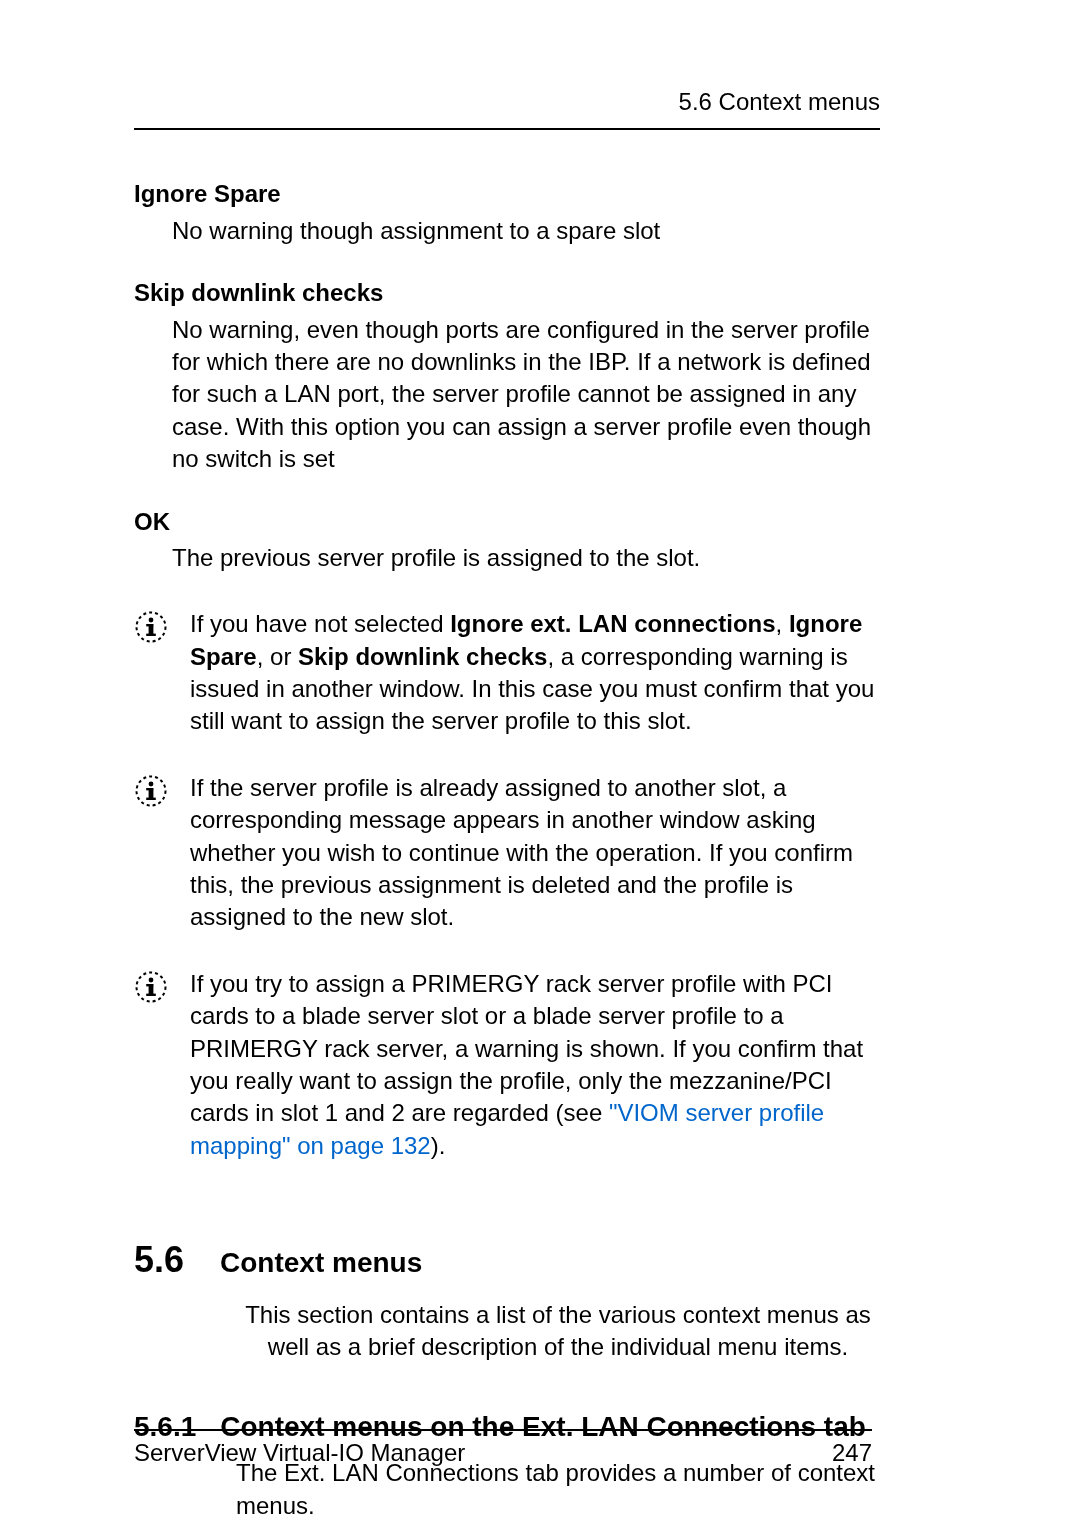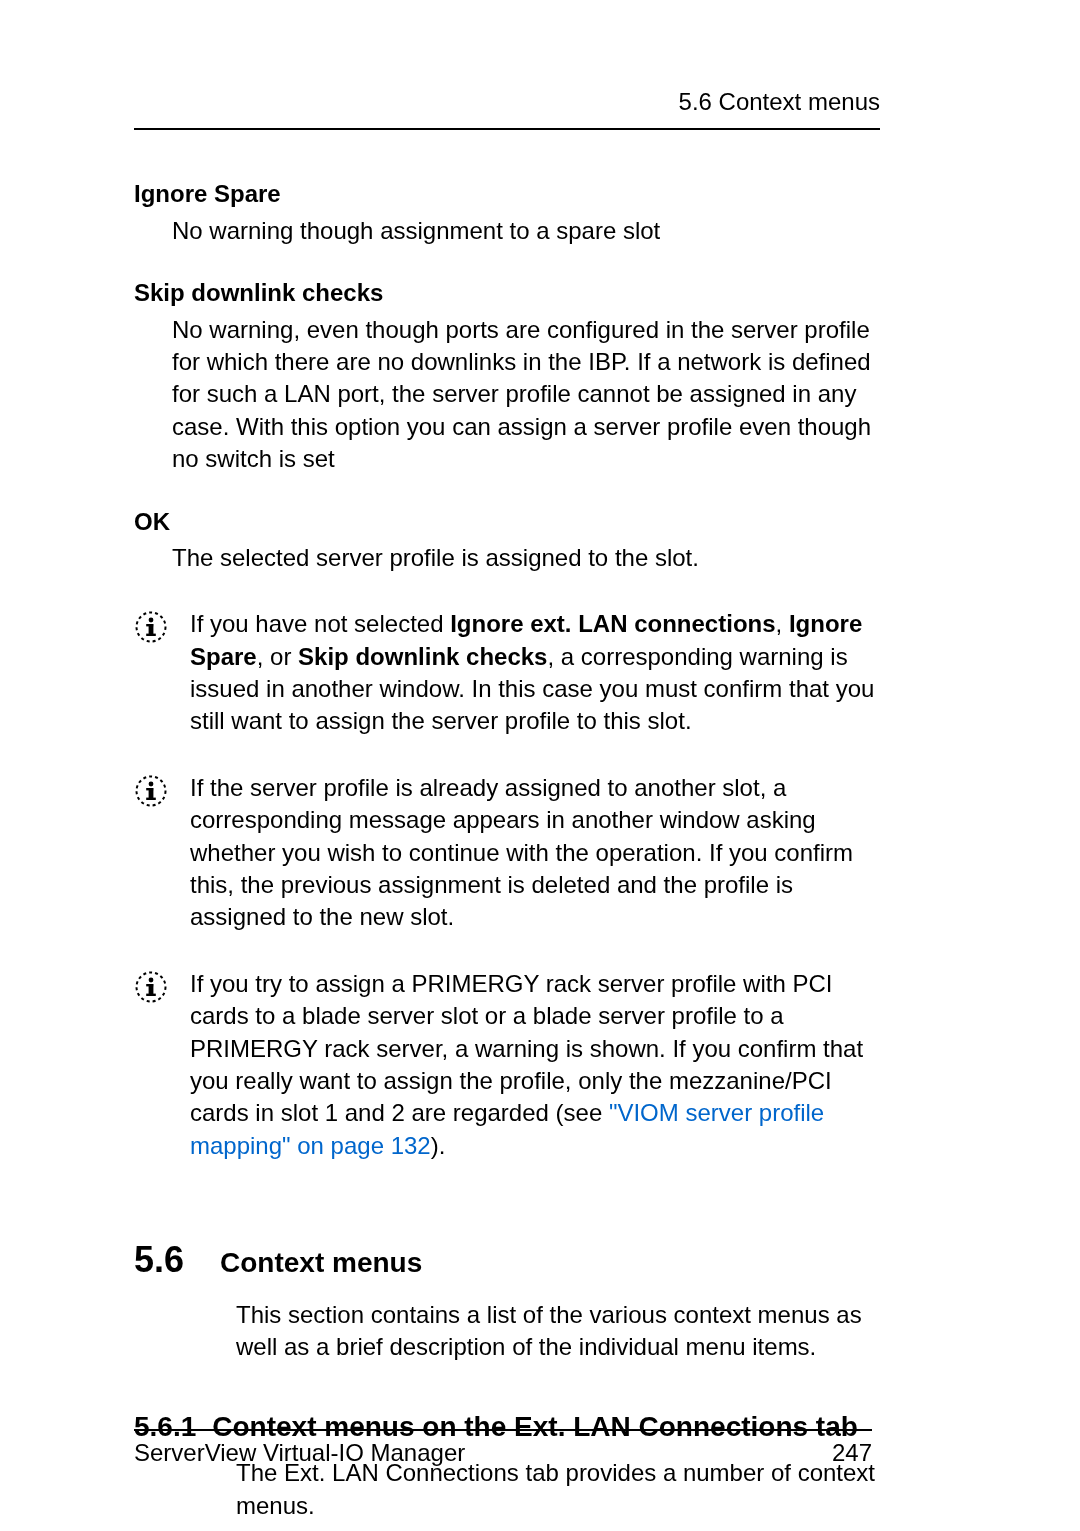--- a/index.html
+++ b/index.html
@@ -66,25 +66,26 @@
     font-weight: bold;
     text-align: center;
   }
   .h2-title {
     font-size: 28px;
     font-weight: bold;
   }
   .section-body {
     margin-left: 102px;
     margin-top: 14px;
+    text-align: center;
   }
   .h3-row {
     display: flex;
     align-items: baseline;
-    gap: 16px;
+    gap: 24px;
     margin-top: 44px;
   }
   .h3-num {
     font-size: 28px;
     font-weight: bold;
   }
   .h3-title {
     font-size: 28px;
     font-weight: bold;
   }
@@ -125,21 +126,21 @@
     <div class="dl-def" data-bind="defs.ignore_spare.def">No warning though assignment to a spare slot</div>
   </div>
 
   <div class="dl-block dl-block2">
     <div class="dl-term" data-bind="defs.skip_downlink.term">Skip downlink checks</div>
     <div class="dl-def" data-bind="defs.skip_downlink.def">No warning, even though ports are configured in the server profile for which there are no downlinks in the IBP. If a network is defined for such a LAN port, the server profile cannot be assigned in any case. With this option you can assign a server profile even though no switch is set</div>
   </div>
 
   <div class="dl-block dl-block3">
     <div class="dl-term" data-bind="defs.ok.term">OK</div>
-    <div class="dl-def" data-bind="defs.ok.def">The selected server profile is assigned to the slot.</div>
+    <div class="dl-def" data-bind="defs.ok.def">The previous server profile is assigned to the slot.</div>
   </div>
 
   <div class="info-block">
     <div class="info-icon">
       <svg width="34" height="34" viewBox="0 0 34 34">
         <circle cx="17" cy="17" r="14.5" fill="none" stroke="#000" stroke-width="2" stroke-dasharray="3,3"></circle>
         <circle cx="17" cy="10" r="2.4" fill="#000"></circle>
         <rect x="14.6" y="14" width="4.8" height="12" fill="#000"></rect>
         <rect x="12.2" y="14" width="7" height="2.4" fill="#000"></rect>
         <rect x="12.2" y="23.6" width="9.6" height="2.4" fill="#000"></rect>

